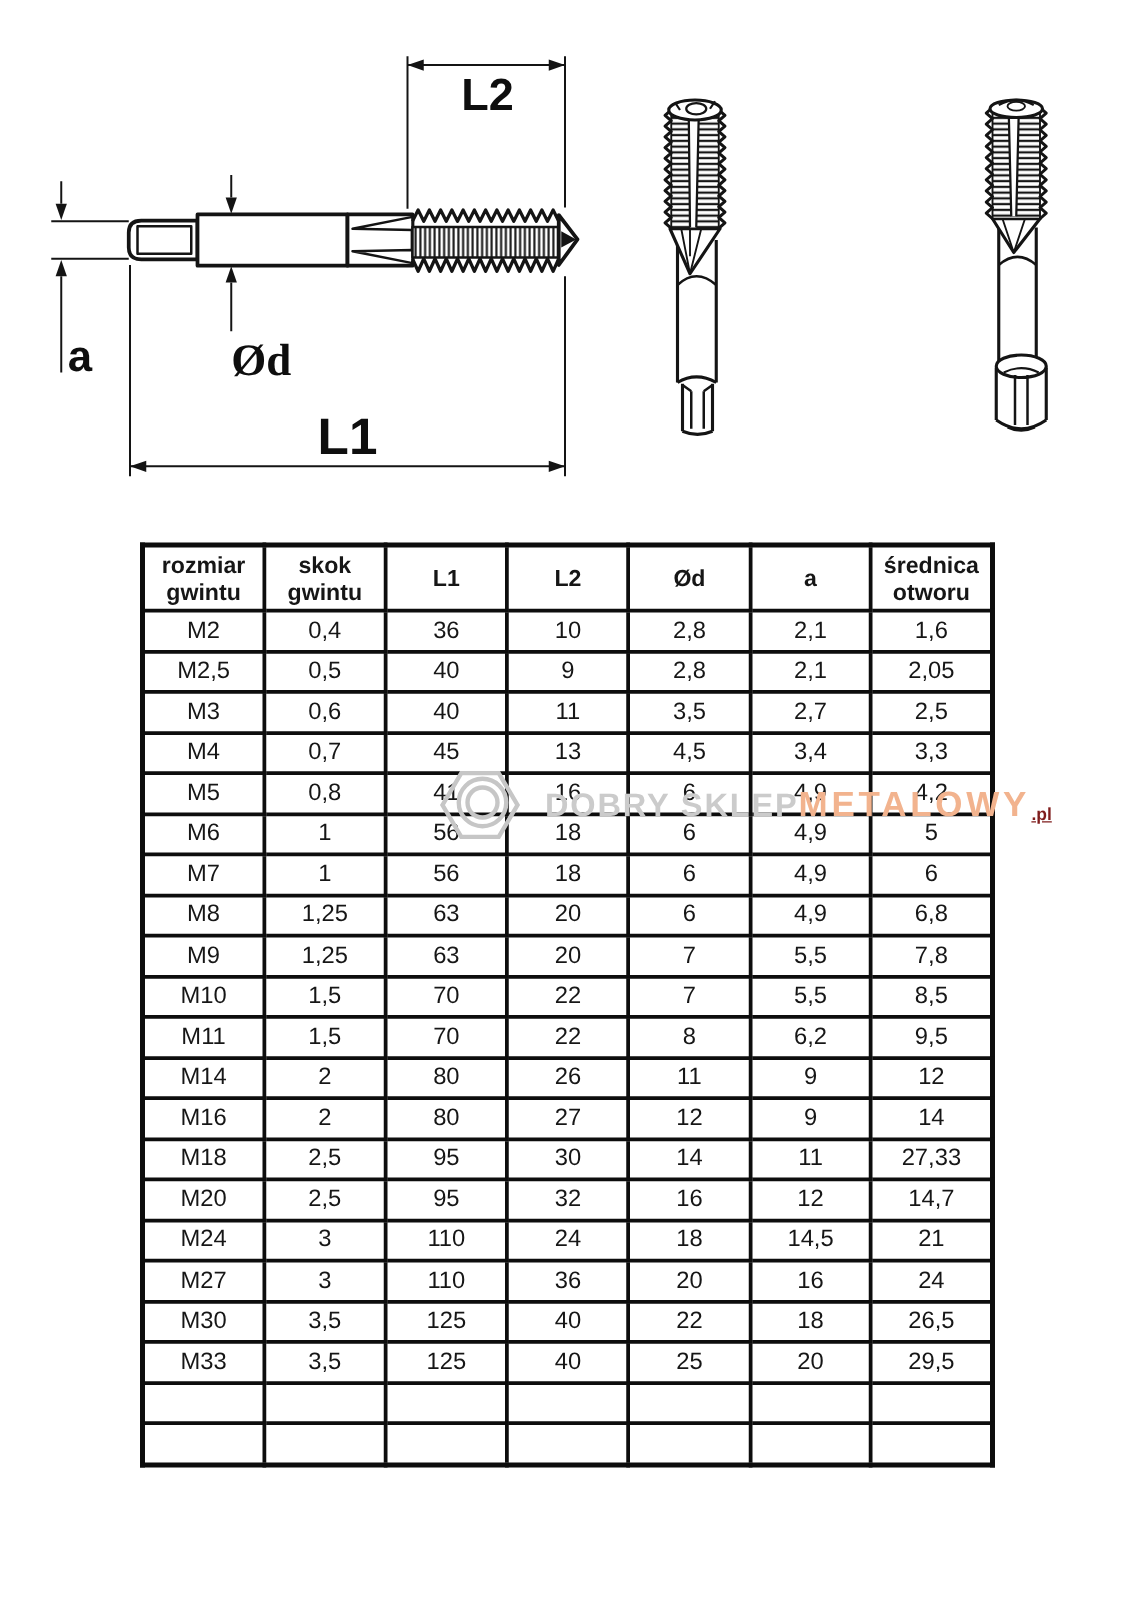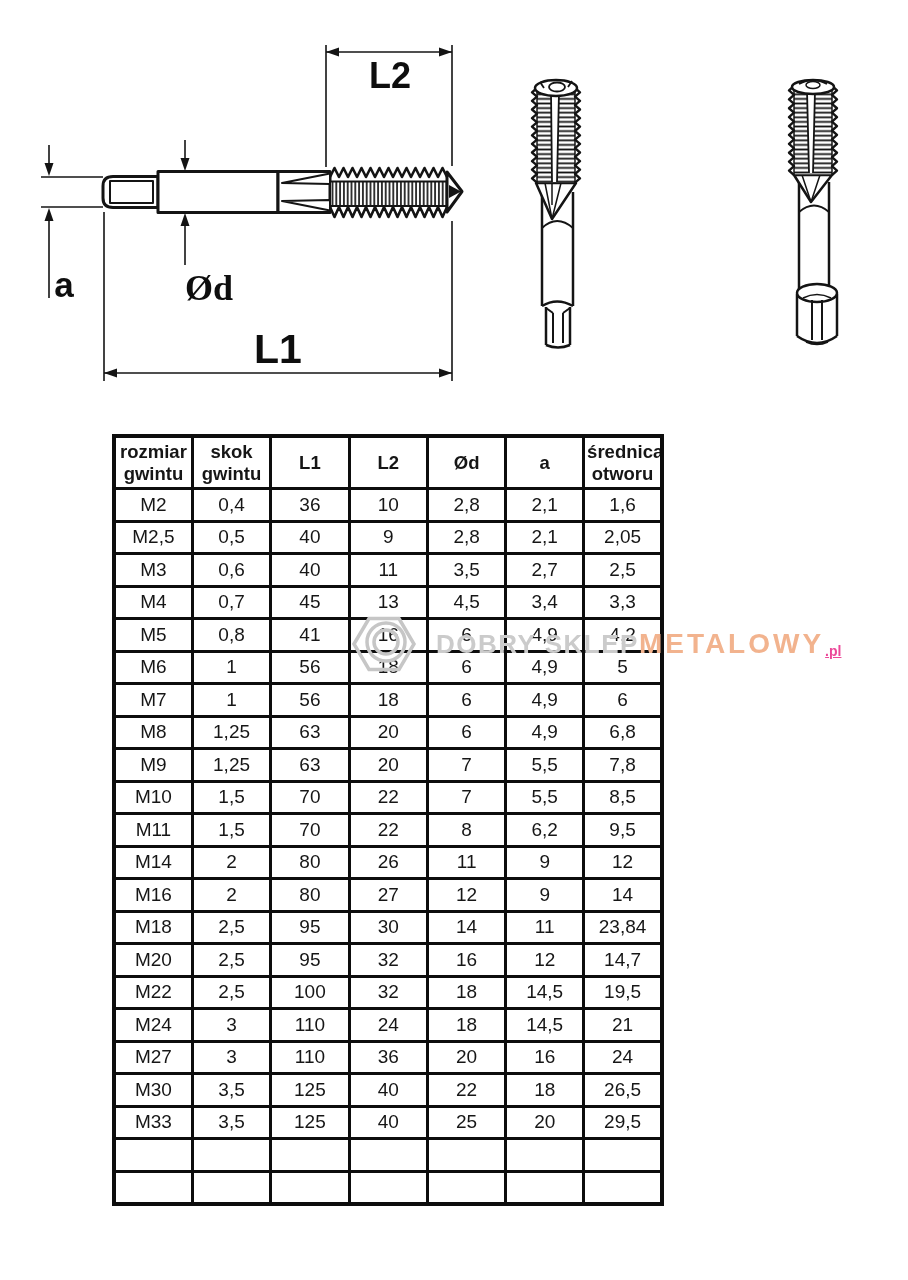--- a/index.html
+++ b/index.html
@@ -3,21 +3,21 @@
 <meta charset="utf-8">
 <style>
   html,body{margin:0;padding:0;background:#ffffff;}
   .page{position:relative;width:908px;height:1280px;background:#ffffff;overflow:hidden;
         font-family:"Liberation Sans",sans-serif;color:#000;}
   svg text{font-family:"Liberation Sans",sans-serif;}
   svg text.serif{font-family:"Liberation Serif",serif;}
 
   .drawing{position:absolute;left:0;top:0;}
 
-  table.spec{position:absolute;left:112px;top:434px;width:552px;
+  table.spec{position:absolute;left:112px;top:434px;width:684px;
              border-collapse:collapse;table-layout:fixed;background:#fff;z-index:1;border-radius:20px;}
   table.spec th,table.spec td{border:3px solid #0d0d0d;text-align:center;vertical-align:middle;
              font-size:19px;color:#161616;padding:0 2px;overflow:hidden;}
   table.spec{border:4px solid #0d0d0d;}
   table.spec th{font-weight:bold;height:49px;line-height:1.15;font-size:18.5px;}
   table.spec td{height:29.5px;}
 
   .watermark{position:absolute;left:350px;top:612px;z-index:2;display:flex;align-items:center;
              gap:10px;pointer-events:none;}
   .wm-text{display:flex;flex-direction:row;line-height:1;}
@@ -292,39 +292,30 @@
           <td>9</td>
           <td>14</td>
         </tr>
         <tr>
           <td>M18</td>
           <td>2,5</td>
           <td>95</td>
           <td>30</td>
           <td>14</td>
           <td>11</td>
-          <td>23,84</td>
+          <td>27,33</td>
         </tr>
         <tr>
           <td>M20</td>
           <td>2,5</td>
           <td>95</td>
           <td>32</td>
           <td>16</td>
           <td>12</td>
           <td>14,7</td>
-        </tr>
-        <tr>
-          <td>M22</td>
-          <td>2,5</td>
-          <td>100</td>
-          <td>32</td>
-          <td>18</td>
-          <td>14,5</td>
-          <td>19,5</td>
         </tr>
         <tr>
           <td>M24</td>
           <td>3</td>
           <td>110</td>
           <td>24</td>
           <td>18</td>
           <td>14,5</td>
           <td>21</td>
         </tr>
@@ -381,18 +372,18 @@
       <g stroke="#c6c6c6" stroke-width="3.5" fill="none">
         <polygon points="4,32 19,6.5 49,6.5 64,32 49,57.5 19,57.5"></polygon>
         <circle cx="36" cy="30" r="19"></circle>
         <circle cx="36" cy="30" r="12"></circle>
       </g>
     </svg>
     <div class="wm-text">
       <span class="wm-line1" style="color:#cbcbcb;">DOBRY SKLEP</span>
       <span class="wm-line2" style="color:#f2b38e;">
         <span>METALOWY</span>
-          <span class="wm-suffix" style="color:#ec4899;text-decoration:underline;">.pl</span>
+          <span class="wm-suffix" style="color:#7f1d1d;text-decoration:underline;">.pl</span>
       </span>
     </div>
   </div>
 
 </div>
 
 </body></html>

